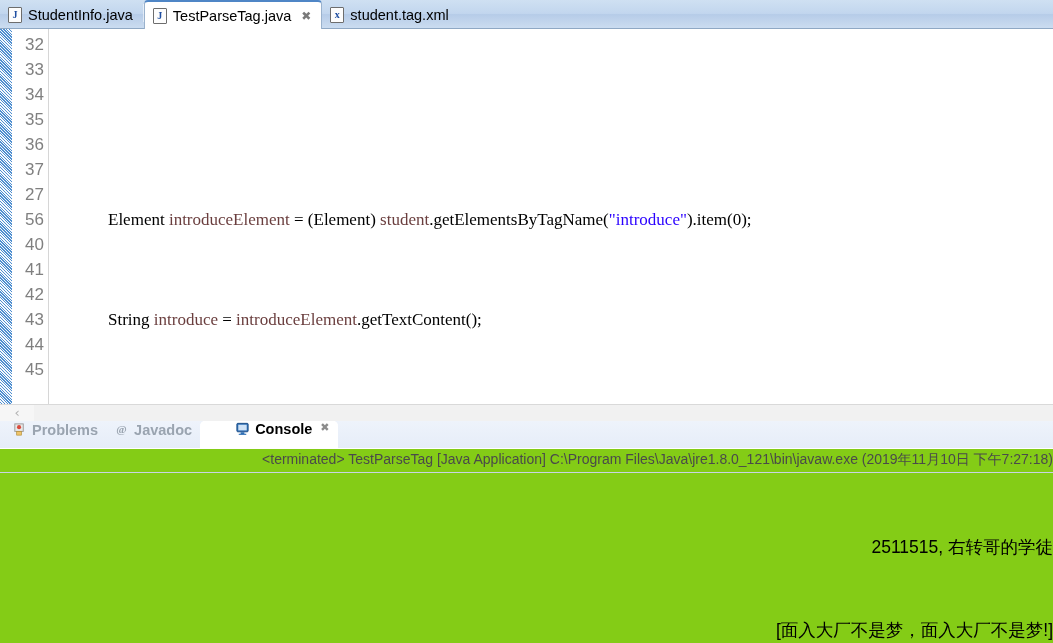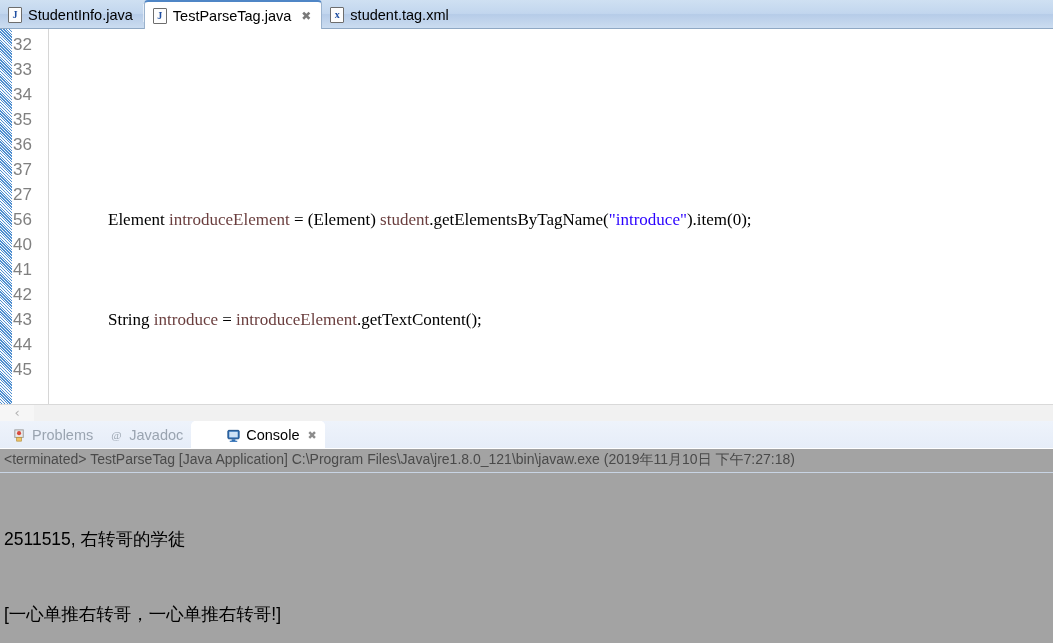--- a/index.html
+++ b/index.html
@@ -113,21 +113,21 @@
         rgba(255,255,255,0.95) 0px, rgba(255,255,255,0.95) 1px,
         rgba(255,255,255,0) 1px, rgba(255,255,255,0) 2px);
     border-right: 1px solid #ffffff;
   }
   .gutter {
     width: 36px;
     flex: 0 0 36px;
     background: #ffffff;
     border-right: 1px solid #d6d6d6;
     text-align: right;
-    padding-right: 16px;
+    padding-right: 4px;
     font-family: "Liberation Sans", sans-serif;
     font-size: 17px;
     color: #808080;
     padding-top: 3px;
     user-select: none;
   }
   .gutter .ln {
     height: 25px;
     line-height: 25px;
   }
@@ -191,67 +191,69 @@
     height: 28px;
     background: linear-gradient(to bottom, #eef3fb 0%, #e6edf8 100%);
     display: flex;
     align-items: flex-end;
     padding-left: 4px;
     border-bottom: 1px solid #ffffff;
   }
   .vtab {
     height: 26px;
     display: flex;
-    align-items: center;
+    align-items: flex-start;
     gap: 5px;
     padding: 0 8px;
     font-size: 14.5px;
     color: #9aa4b0;
     cursor: default;
     white-space: nowrap;
+    font-weight: bold;
   }
   .vtab.active {
     background: #ffffff;
     color: #000000;
     border-top-left-radius: 5px;
     border-top-right-radius: 5px;
     height: 28px;
     margin-bottom: -1px;
     box-shadow: inset 0 1px 0 #ffffff;
     padding-left: 35px;
   }
   .vicon { width: 15px; height: 15px; flex: 0 0 auto; }
   .vtab-close { font-size: 11px; color: #8c8c8c; margin-left: 3px;
     font-family: "DejaVu Sans", sans-serif; }
 
   .console-body {
     flex: 1 1 auto;
-    background: #a3a3a3;
+    background: #84cc16;
     overflow: hidden;
     padding: 0;
     min-height: 0;
+    text-align: right;
   }
   .terminated-line {
     font-family: "Liberation Sans", sans-serif;
     font-size: 14px;
     color: #4a4a4a;
     padding: 2px 0 3px 4px;
     border-bottom: 1px solid #c8d4e4;
     white-space: pre;
     overflow: hidden;
   }
   .out-lines {
     padding: 4px 0 0 4px;
     font-family: "Liberation Sans", sans-serif;
     font-size: 17.5px;
     line-height: 25px;
     color: #000000;
     white-space: pre;
   }
-  .out-line { height: 25px; line-height: 25px; }
+  .out-line { height: 25px; line-height: 25px; margin-top: 8px; }
 </style>
 </head>
 <body>
 
 <div id="app">
 
   <div class="editor-tabbar">
 
     <div class="etab inactive">
       <span class="ficon java">J</span>
@@ -362,21 +364,21 @@
         <span>Console</span>
         <span class="vtab-close">✖</span>
       </div>
 
     </div>
 
     <div class="console-body">
       <div class="terminated-line">&lt;terminated&gt; TestParseTag [Java Application] C:\Program Files\Java\jre1.8.0_121\bin\javaw.exe (2019年11月10日 下午7:27:18)</div>
       <div class="out-lines">
         <div class="out-line">2511515, 右转哥的学徒</div>
-        <div class="out-line">[一心单推右转哥，一心单推右转哥!]</div>
+        <div class="out-line">[面入大厂不是梦，面入大厂不是梦!]</div>
         
         
       </div>
     </div>
 
   </div>
 
 </div>
 
 </body></html>

